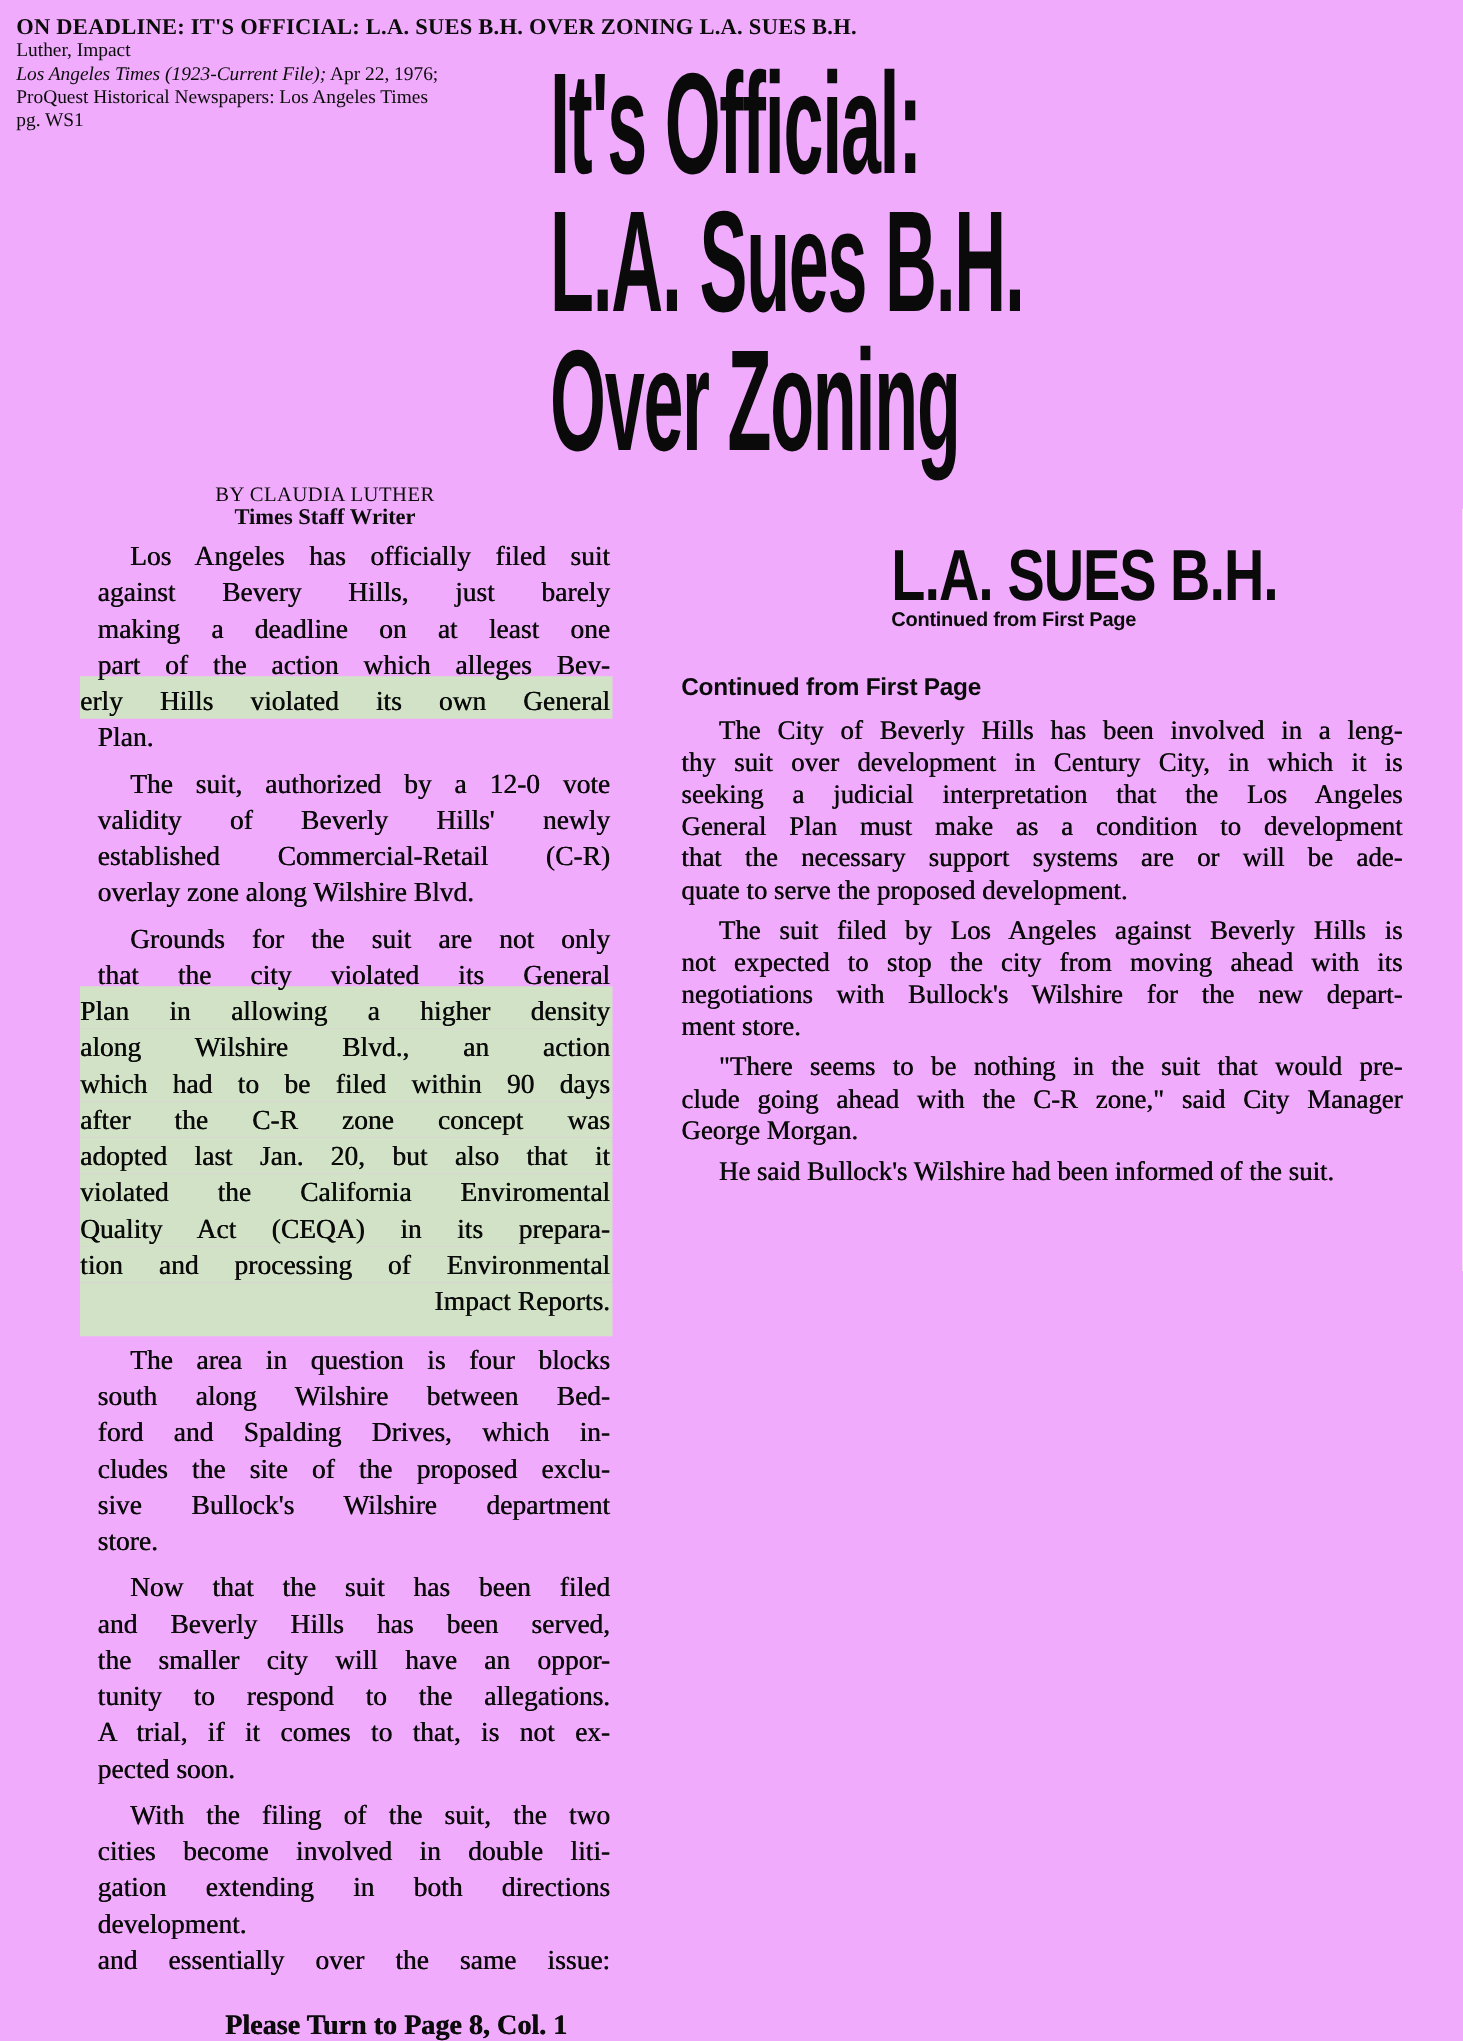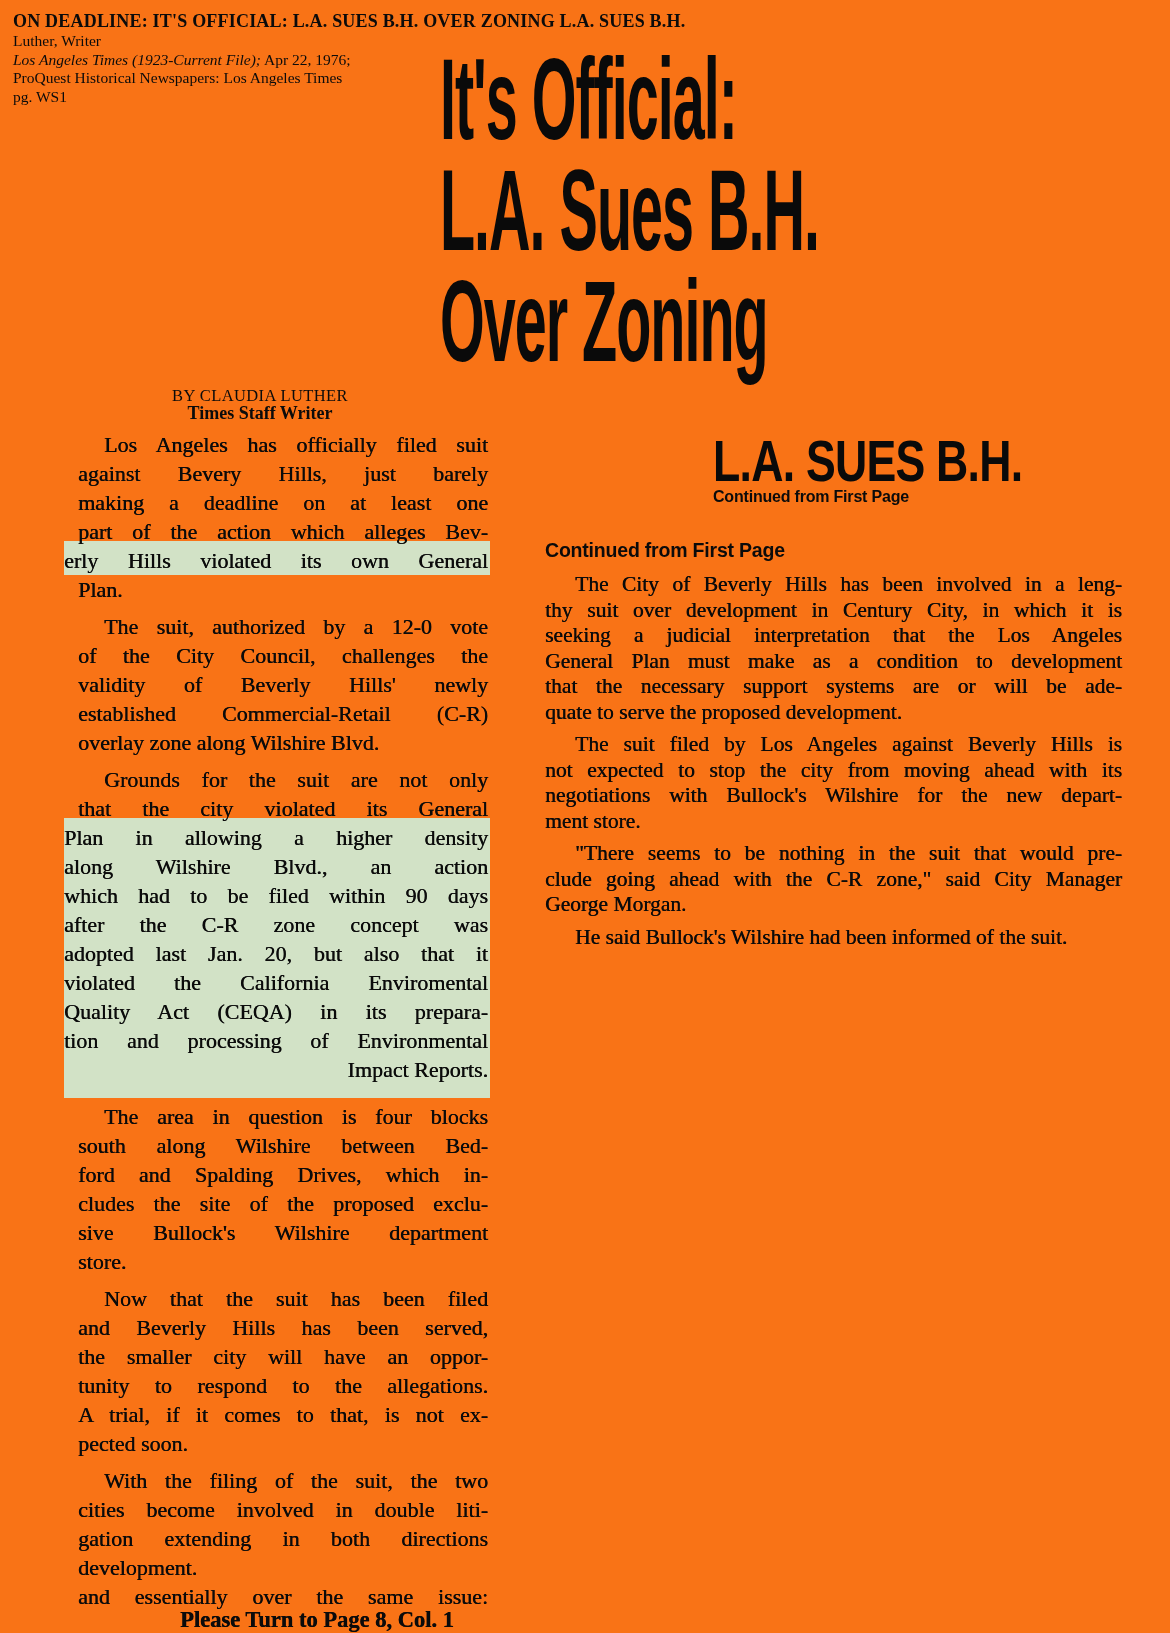--- a/index.html
+++ b/index.html
@@ -1,18 +1,18 @@
 <!DOCTYPE html>
 <html style="--hl: #d2e2c6;"><head>
 <meta charset="utf-8">
 <style>
   html,body { margin:0; padding:0; background:#ffffff; }
   .page {
     position:relative; width:1170px; height:1633px; overflow:hidden;
-    background:#f97316; color:#0b0b0b;
+    background:#f0abfc; color:#0b0b0b;
     font-family:"Liberation Serif", serif;
   }
   .abs { position:absolute; }
 
   
   .citation { left:13px; top:10px; width:860px; }
   .cite-title { font-weight:bold; font-size:18px; line-height:22px; letter-spacing:0.2px; }
   .cite-line { font-size:15.5px; line-height:18.5px; }
   .italic { font-style:italic; }
 
@@ -75,21 +75,21 @@
     text-shadow:0.4px 0 0 currentColor;
   }
 </style>
 </head>
 <body>
 
 <div class="page">
 
   <div class="abs citation">
     <div class="cite-title">ON DEADLINE: IT'S OFFICIAL: L.A. SUES B.H. OVER ZONING L.A. SUES B.H.</div>
-    <div class="cite-line">Luther, Writer</div>
+    <div class="cite-line">Luther, Impact</div>
     <div class="cite-line"><span class="italic">Los Angeles Times (1923-Current File);</span><span> Apr 22, 1976;</span></div>
     <div class="cite-line">ProQuest Historical Newspapers: Los Angeles Times</div>
     <div class="cite-line">pg. WS1</div>
   </div>
 
   <div class="abs headline">
     <div class="head-line">It's Official:</div>
     <div class="head-line">L.A. Sues B.H.</div>
     <div class="head-line">Over Zoning</div>
   </div>
@@ -103,21 +103,20 @@
       <div class="para">
         <div class="line just first">Los Angeles has officially filed suit</div>
         <div class="line just">against Bevery Hills, just barely</div>
         <div class="line just">making a deadline on at least one</div>
         <div class="line just">part of the action which alleges Bev-</div>
         <div class="line just hl hl-start">erly Hills violated its own General</div>
         <div class="line">Plan.</div>
       </div>
       <div class="para">
         <div class="line just first">The suit, authorized by a 12-0 vote</div>
-        <div class="line just">of the City Council, challenges the</div>
         <div class="line just">validity of Beverly Hills' newly</div>
         <div class="line just">established Commercial-Retail (C-R)</div>
         <div class="line">overlay zone along Wilshire Blvd.</div>
       </div>
       <div class="para">
         <div class="line just first">Grounds for the suit are not only</div>
         <div class="line just">that the city violated its General</div>
         <div class="line just hl hl-start">Plan in allowing a higher density</div>
         <div class="line just hl">along Wilshire Blvd., an action</div>
         <div class="line just hl">which had to be filed within 90 days</div>

